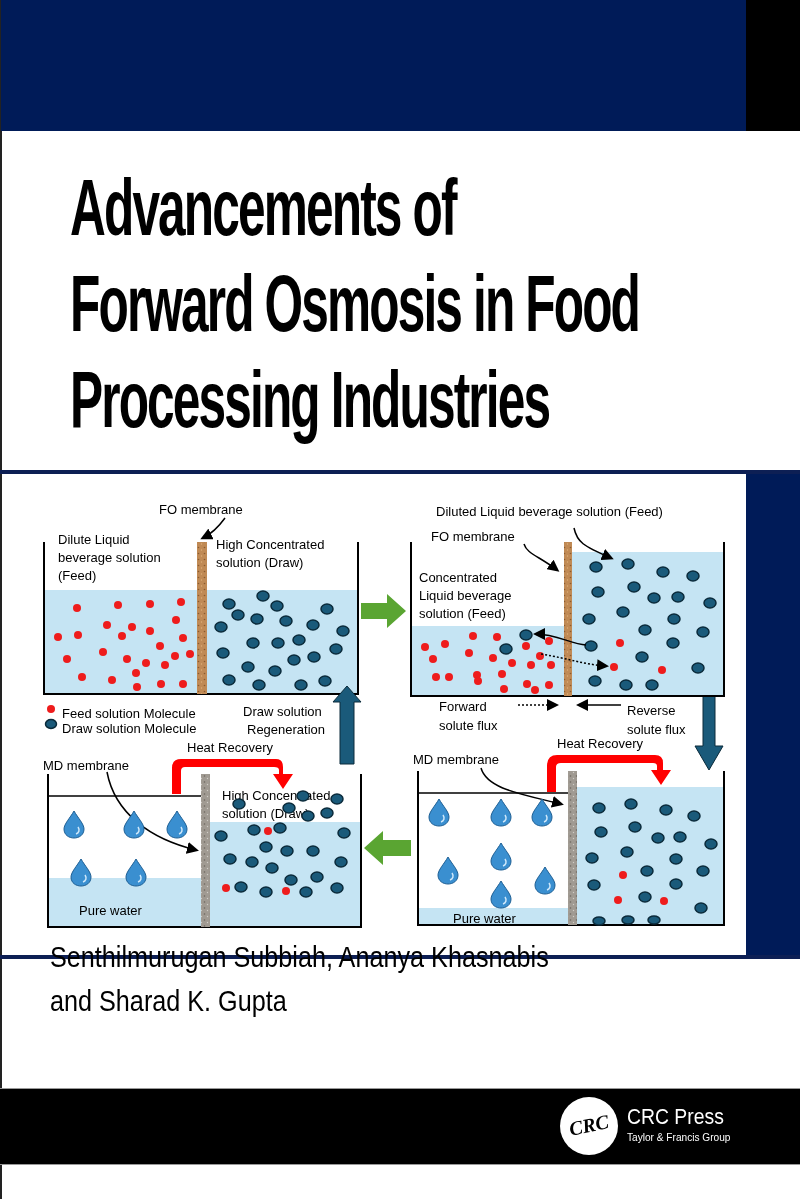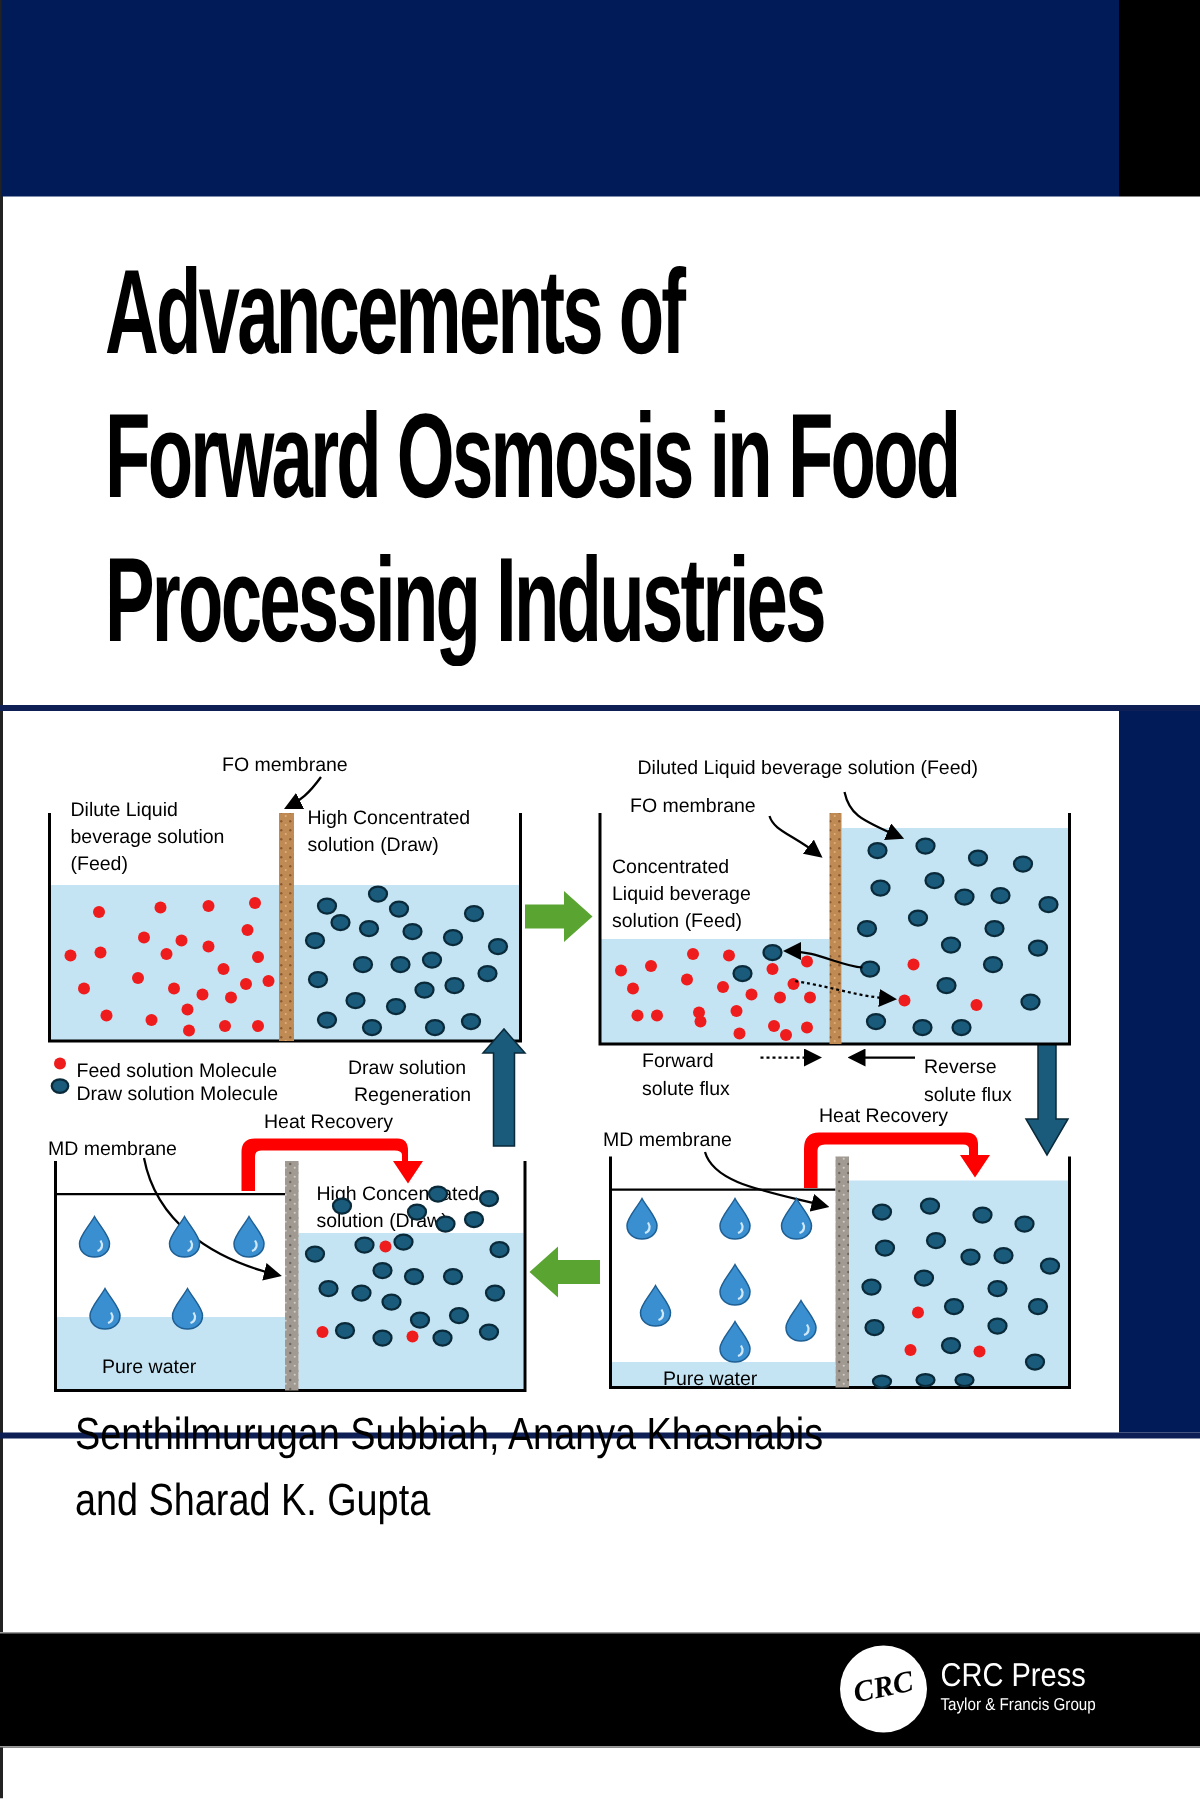--- a/index.html
+++ b/index.html
@@ -21,21 +21,21 @@
     transform: scaleX(0.62);
     transform-origin: left center;
     white-space: nowrap;
     color: #000;
   }
 
   .rule-top { position: absolute; left: 0; top: 470px; width: 800px; height: 4px; background: #0d1f54; }
   .rule-bottom { position: absolute; left: 0; top: 955px; width: 800px; height: 4px; background: #0d1f54; }
   .right-blue { position: absolute; left: 746px; top: 474px; width: 54px; height: 481px; background: #001b58; }
 
-  .figure { position: absolute; left: 0; top: 474px; width: 594px; height: 481px; }
+  .figure { position: absolute; left: 11px; top: 474px; width: 594px; height: 481px; }
   .figure svg { width: 746px; height: 481px; display: block; }
   .fig-text { font-family: "Liberation Sans", sans-serif; font-size: 13px; fill: #000; }
 
   .authors { position: absolute; left: 50px; top: 935px; width: 700px; }
   .author-line {
     display: block;
     font-family: "Liberation Sans", sans-serif;
     font-size: 30px;
     line-height: 44px;
     transform: scaleX(0.84);

